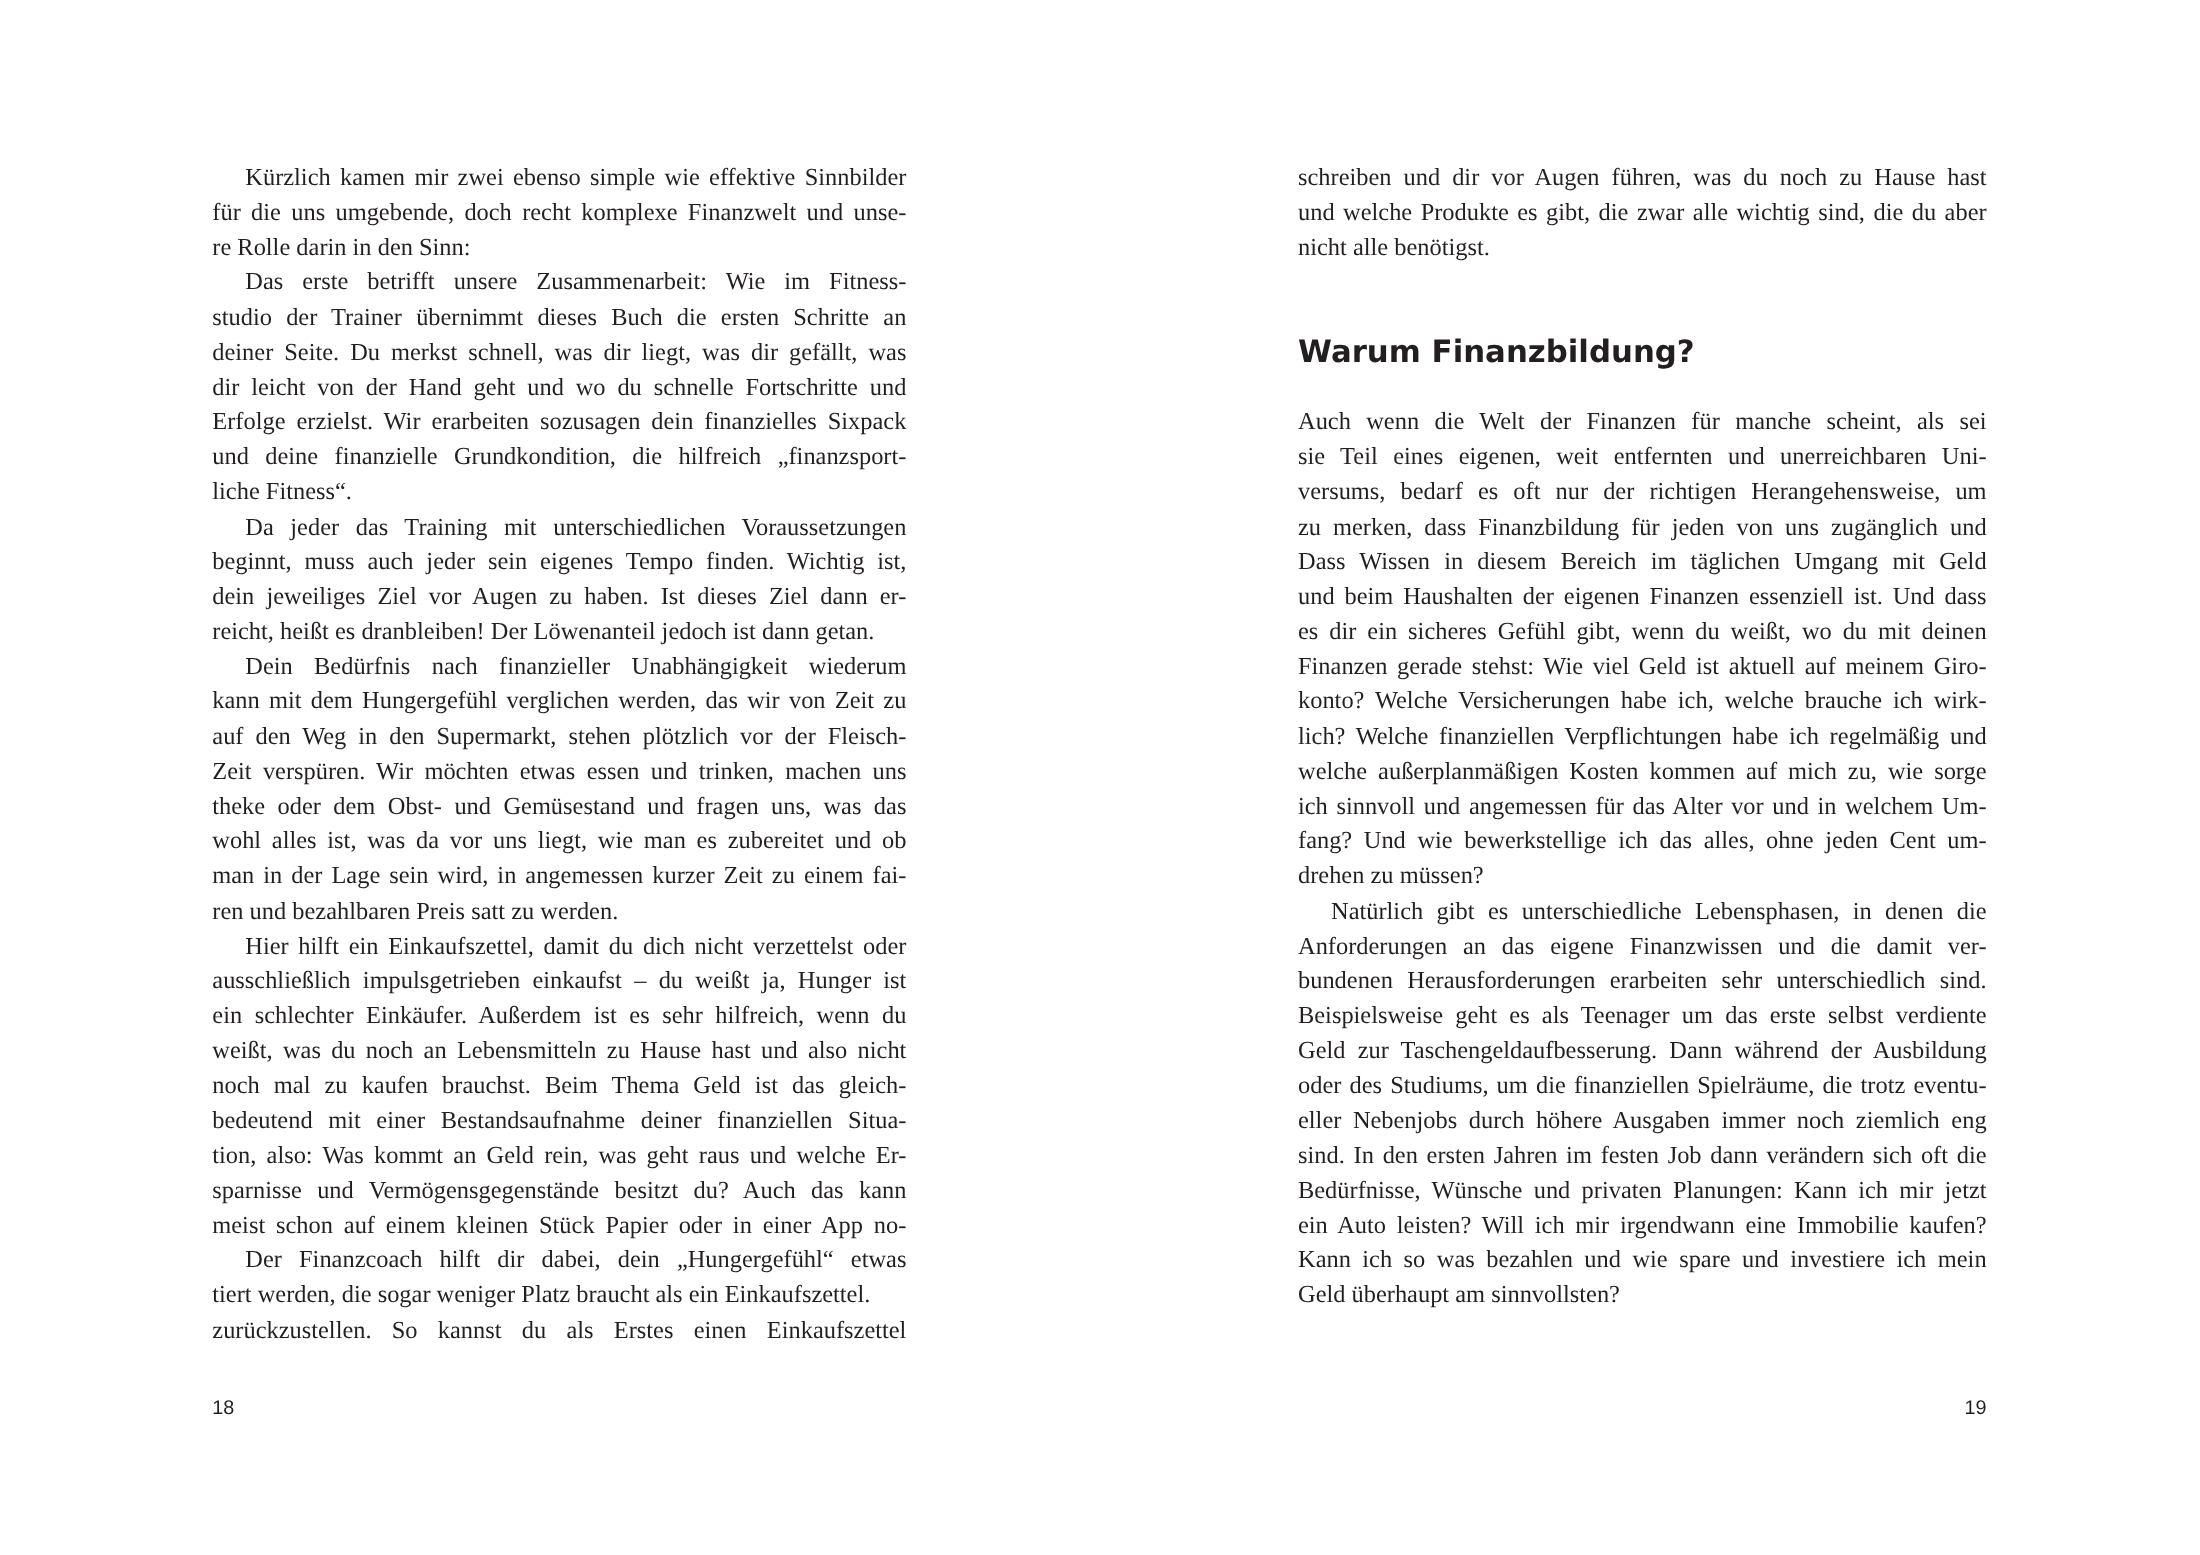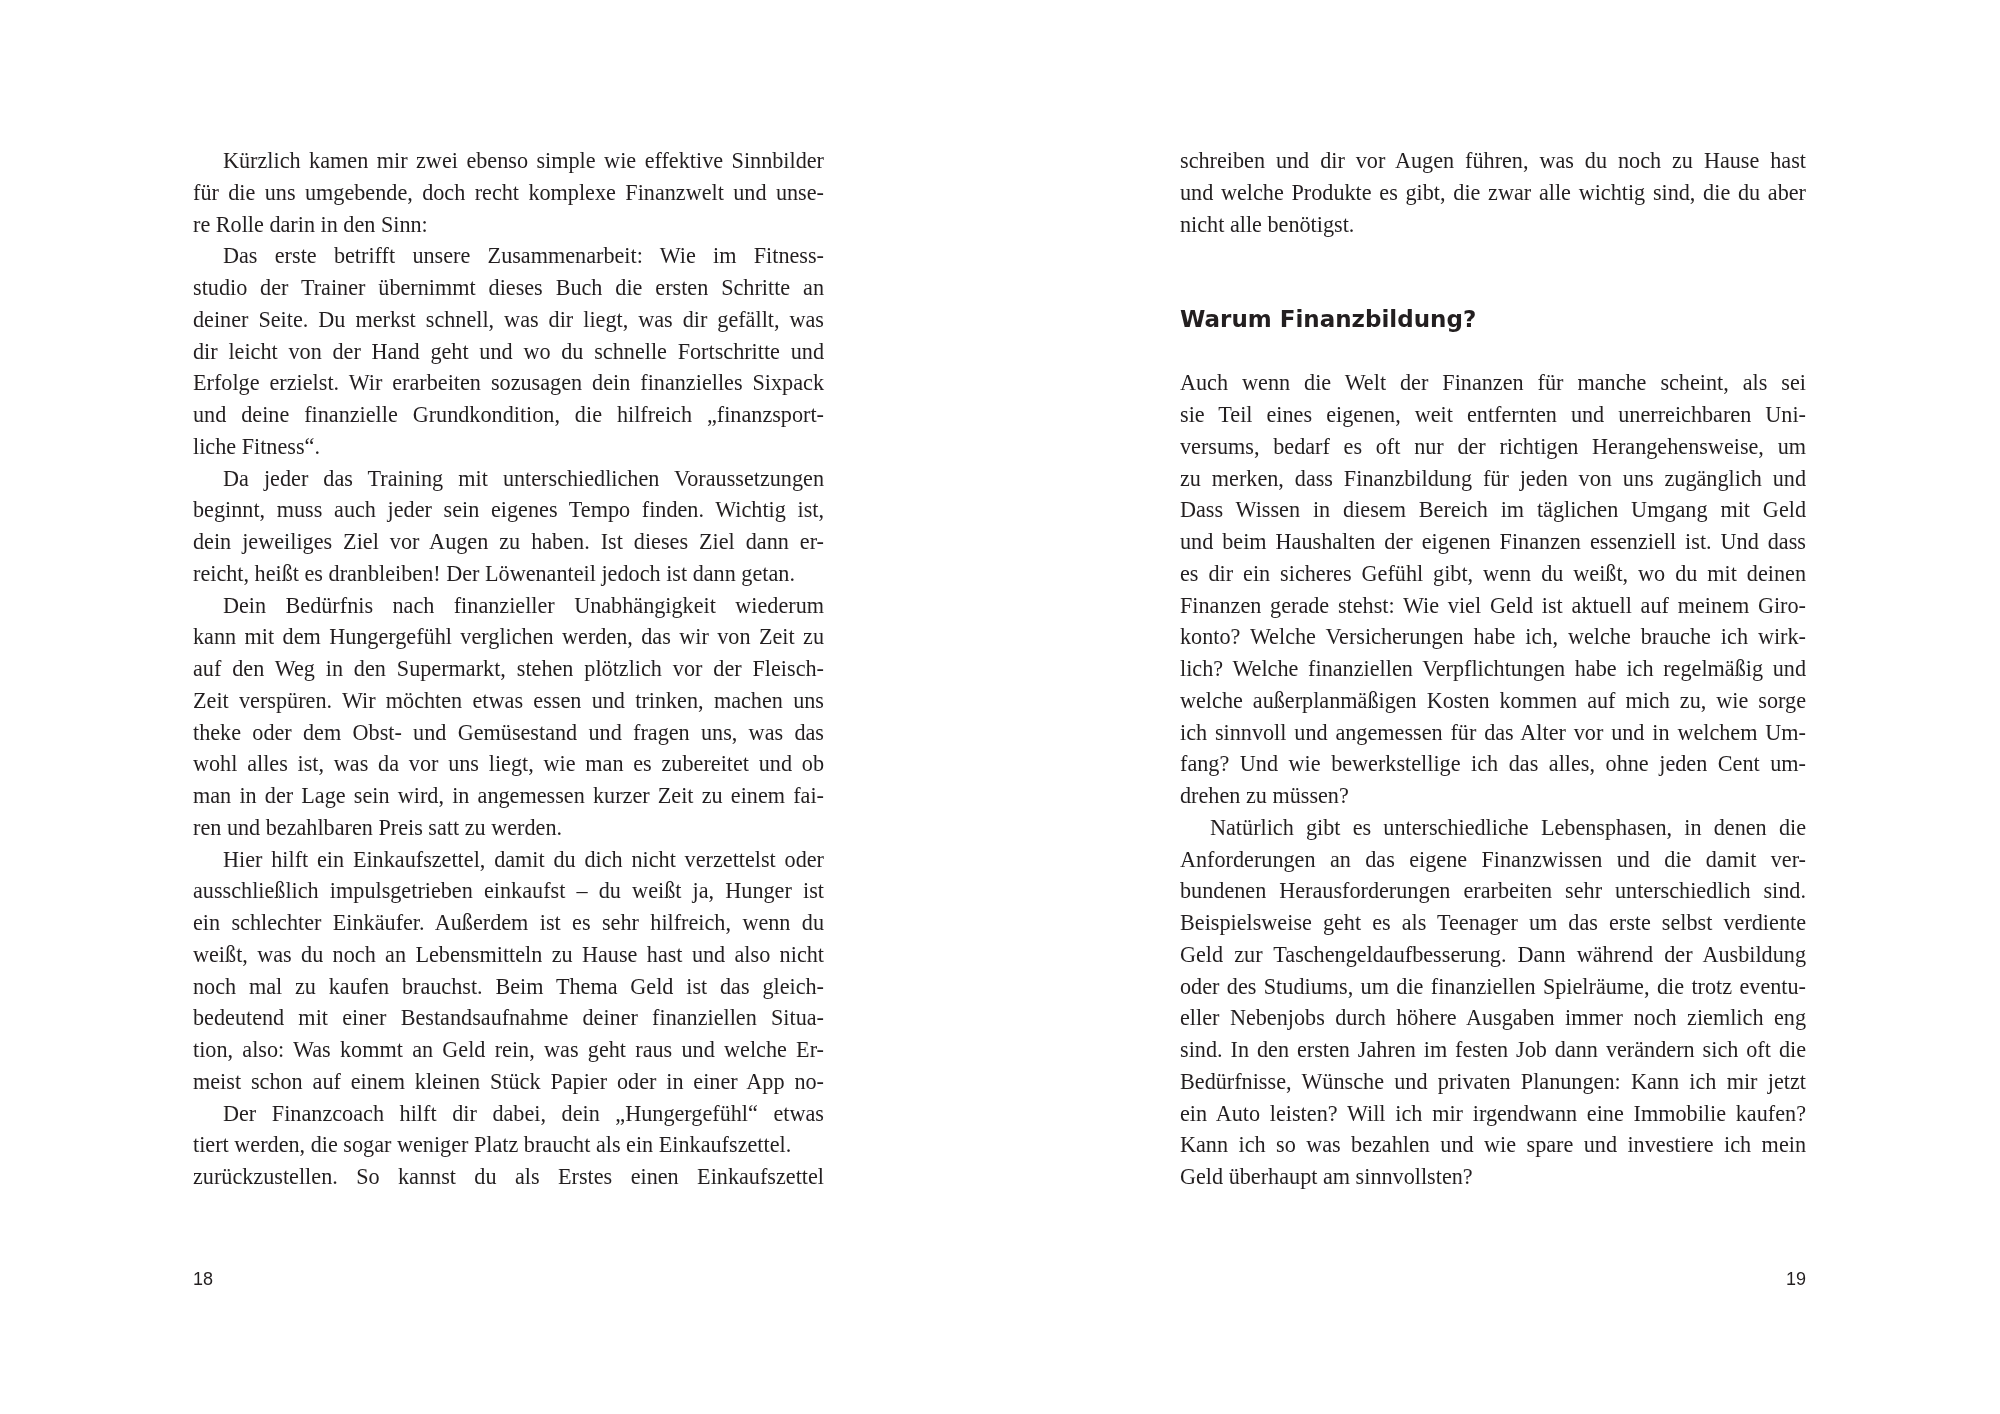--- a/index.html
+++ b/index.html
@@ -46,21 +46,21 @@
     text-align: right;
     text-align-last: left;
   }
   .line.indent {
     padding-left: 30px;
   }
 
   .heading {
     font-family: "DejaVu Sans", "Liberation Sans", sans-serif;
     font-weight: bold;
-    font-size: 23px;
+    font-size: 28px;
     line-height: 31.75px;
     color: #231f20;
     margin: 0;
     height: 31.75px;
   }
   .spacer-before-heading { height: 63.5px; }
   .spacer-after-heading { height: 31.75px; }
 
   .page-number {
     position: absolute;
@@ -100,20 +100,21 @@
       <span class="line">wohl alles ist, was da vor uns liegt, wie man es zubereitet und ob</span>
       <span class="line">man in der Lage sein wird, in angemessen kurzer Zeit zu einem fai-</span>
       <span class="line last">ren und bezahlbaren Preis satt zu werden.</span>
       <span class="line indent">Hier hilft ein Einkaufszettel, damit du dich nicht verzettelst oder</span>
       <span class="line">ausschließlich impulsgetrieben einkaufst – du weißt ja, Hunger ist</span>
       <span class="line">ein schlechter Einkäufer. Außerdem ist es sehr hilfreich, wenn du</span>
       <span class="line">weißt, was du noch an Lebensmitteln zu Hause hast und also nicht</span>
       <span class="line">noch mal zu kaufen brauchst. Beim Thema Geld ist das gleich-</span>
       <span class="line">bedeutend mit einer Bestandsaufnahme deiner finanziellen Situa-</span>
       <span class="line">tion, also: Was kommt an Geld rein, was geht raus und welche Er-</span>
+      <span class="line">sparnisse und Vermögensgegenstände besitzt du? Auch das kann</span>
       <span class="line">meist schon auf einem kleinen Stück Papier oder in einer App no-</span>
       <span class="line indent">Der Finanzcoach hilft dir dabei, dein „Hungergefühl“ etwas</span>
       <span class="line last">tiert werden, die sogar weniger Platz braucht als ein Einkaufszettel.</span>
       <span class="line">zurückzustellen. So kannst du als Erstes einen Einkaufszettel</span>
     </div>
   <div class="page-number">18</div>
 </div>
 
 <div class="page page-right">
   <div class="column">

